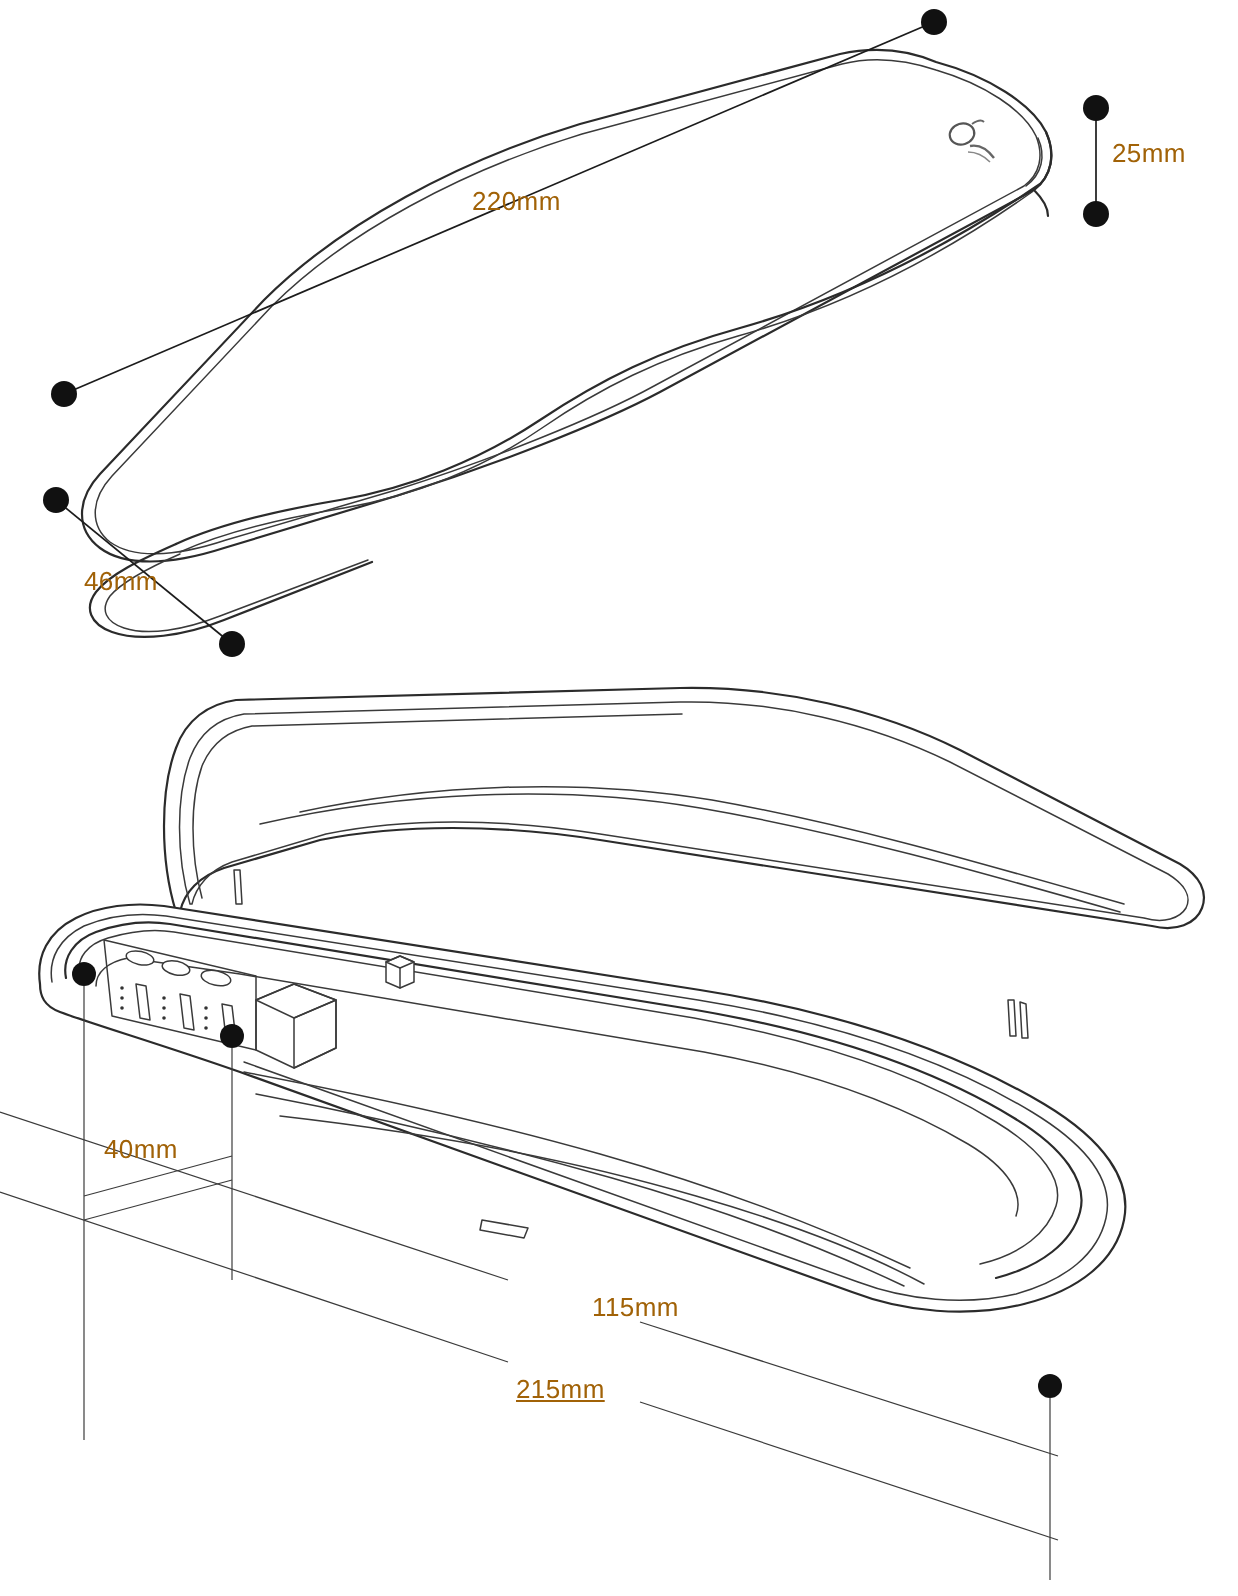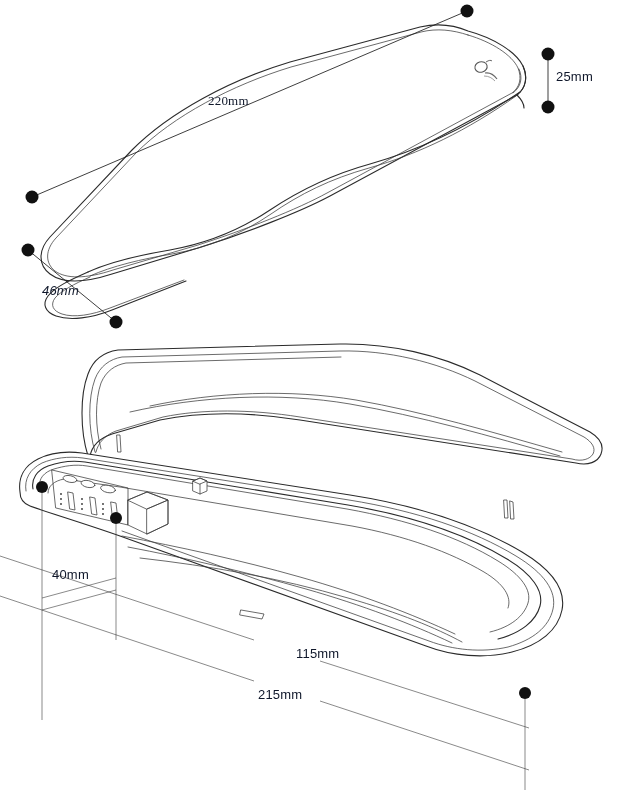--- a/index.html
+++ b/index.html
@@ -19,30 +19,30 @@
     position: absolute;
     left: 0;
     top: 0;
     width: 619px;
     height: 798px;
   }
   .dim-label {
     position: absolute;
     font-family: "Liberation Sans", sans-serif;
     font-size: 13px;
-    color: #0f172a;
+    color: #a16207;
     white-space: nowrap;
     letter-spacing: 0.2px;
   }
-  #lbl-220  { left: 208px; top: 93px; font-family: Liberation Serif, serif; }
+  #lbl-220  { left: 236px; top: 93px; }
   #lbl-25   { left: 556px; top: 69px; }
-  #lbl-46   { left: 42px;  top: 283px; font-style: italic; }
+  #lbl-46   { left: 42px;  top: 283px; }
   #lbl-40   { left: 52px;  top: 567px; }
   #lbl-115  { left: 258px; top: 646px; margin-left: 38px; }
-  #lbl-215  { left: 258px; top: 687px; }
+  #lbl-215  { left: 258px; top: 687px; text-decoration: underline; }
 </style>
 </head>
 <body>
 
 <div id="stage">
 
   <svg id="drawing" viewBox="0 0 619 798">
 
     <defs>
       <style>

